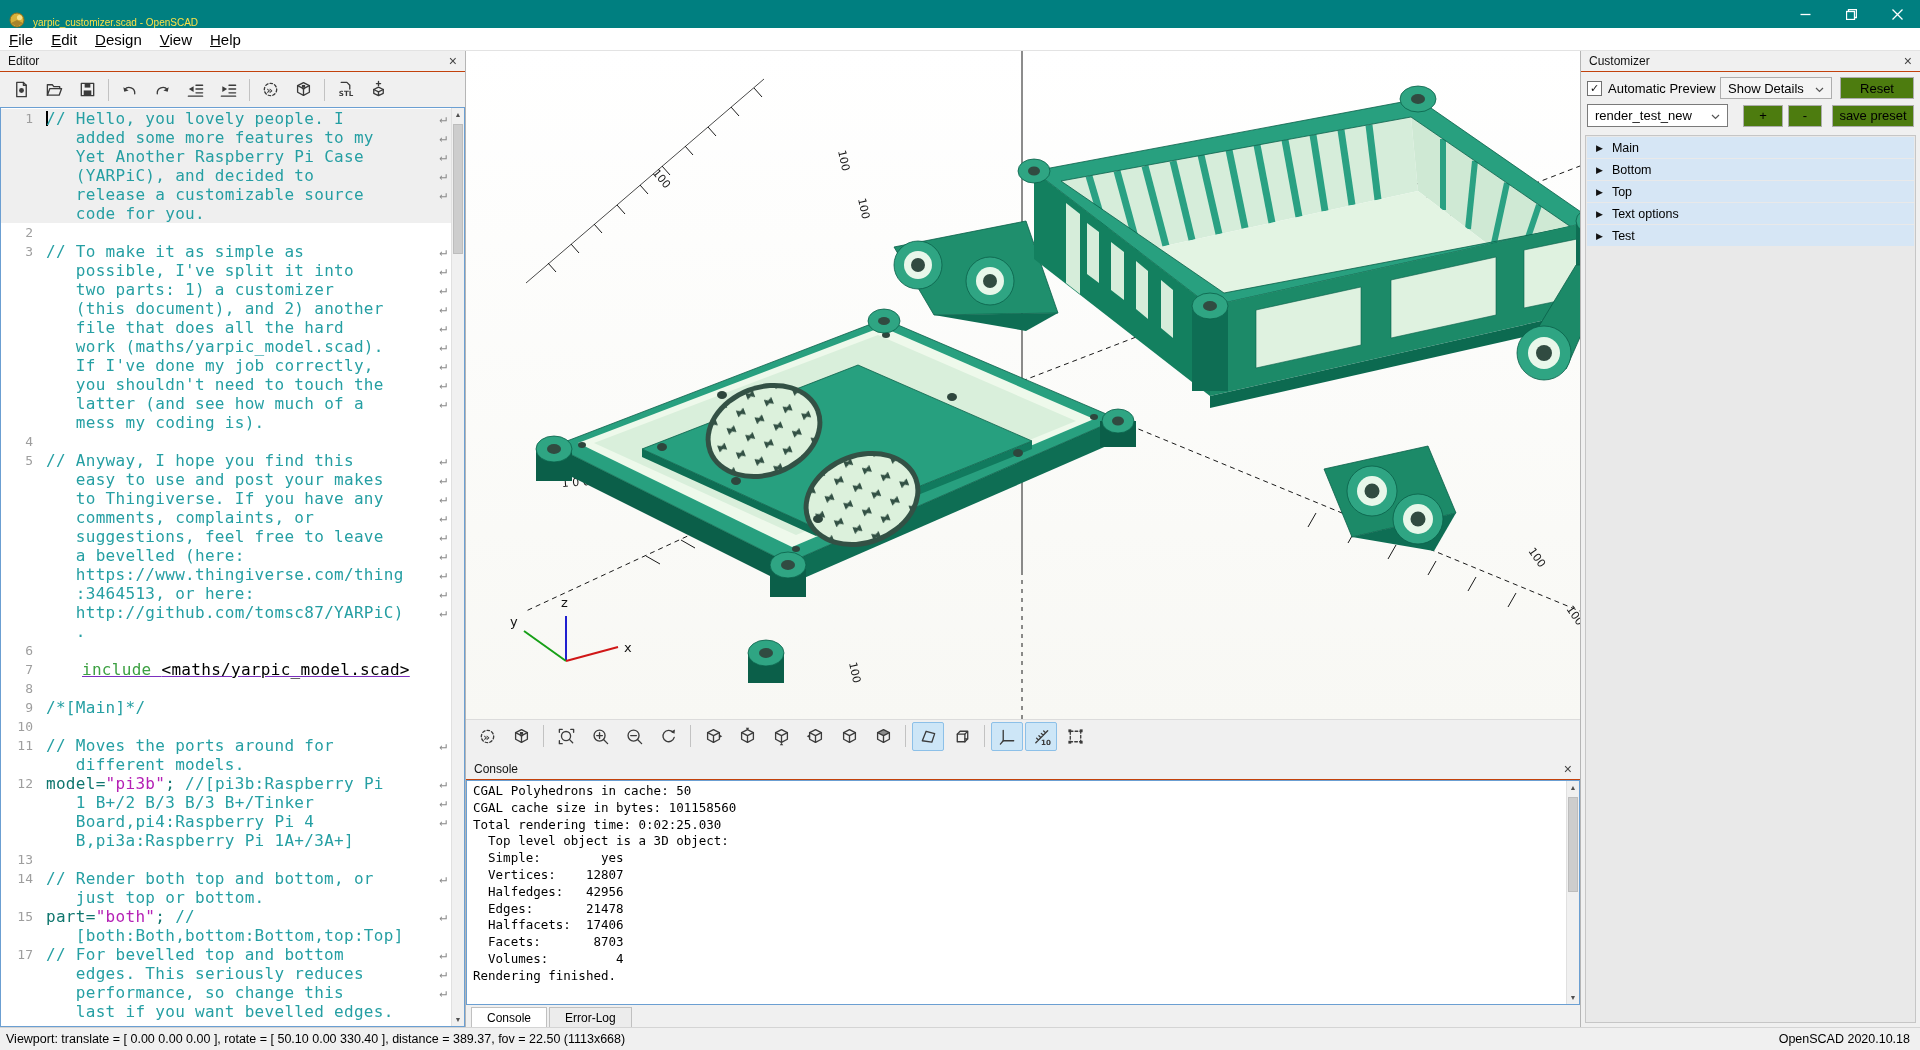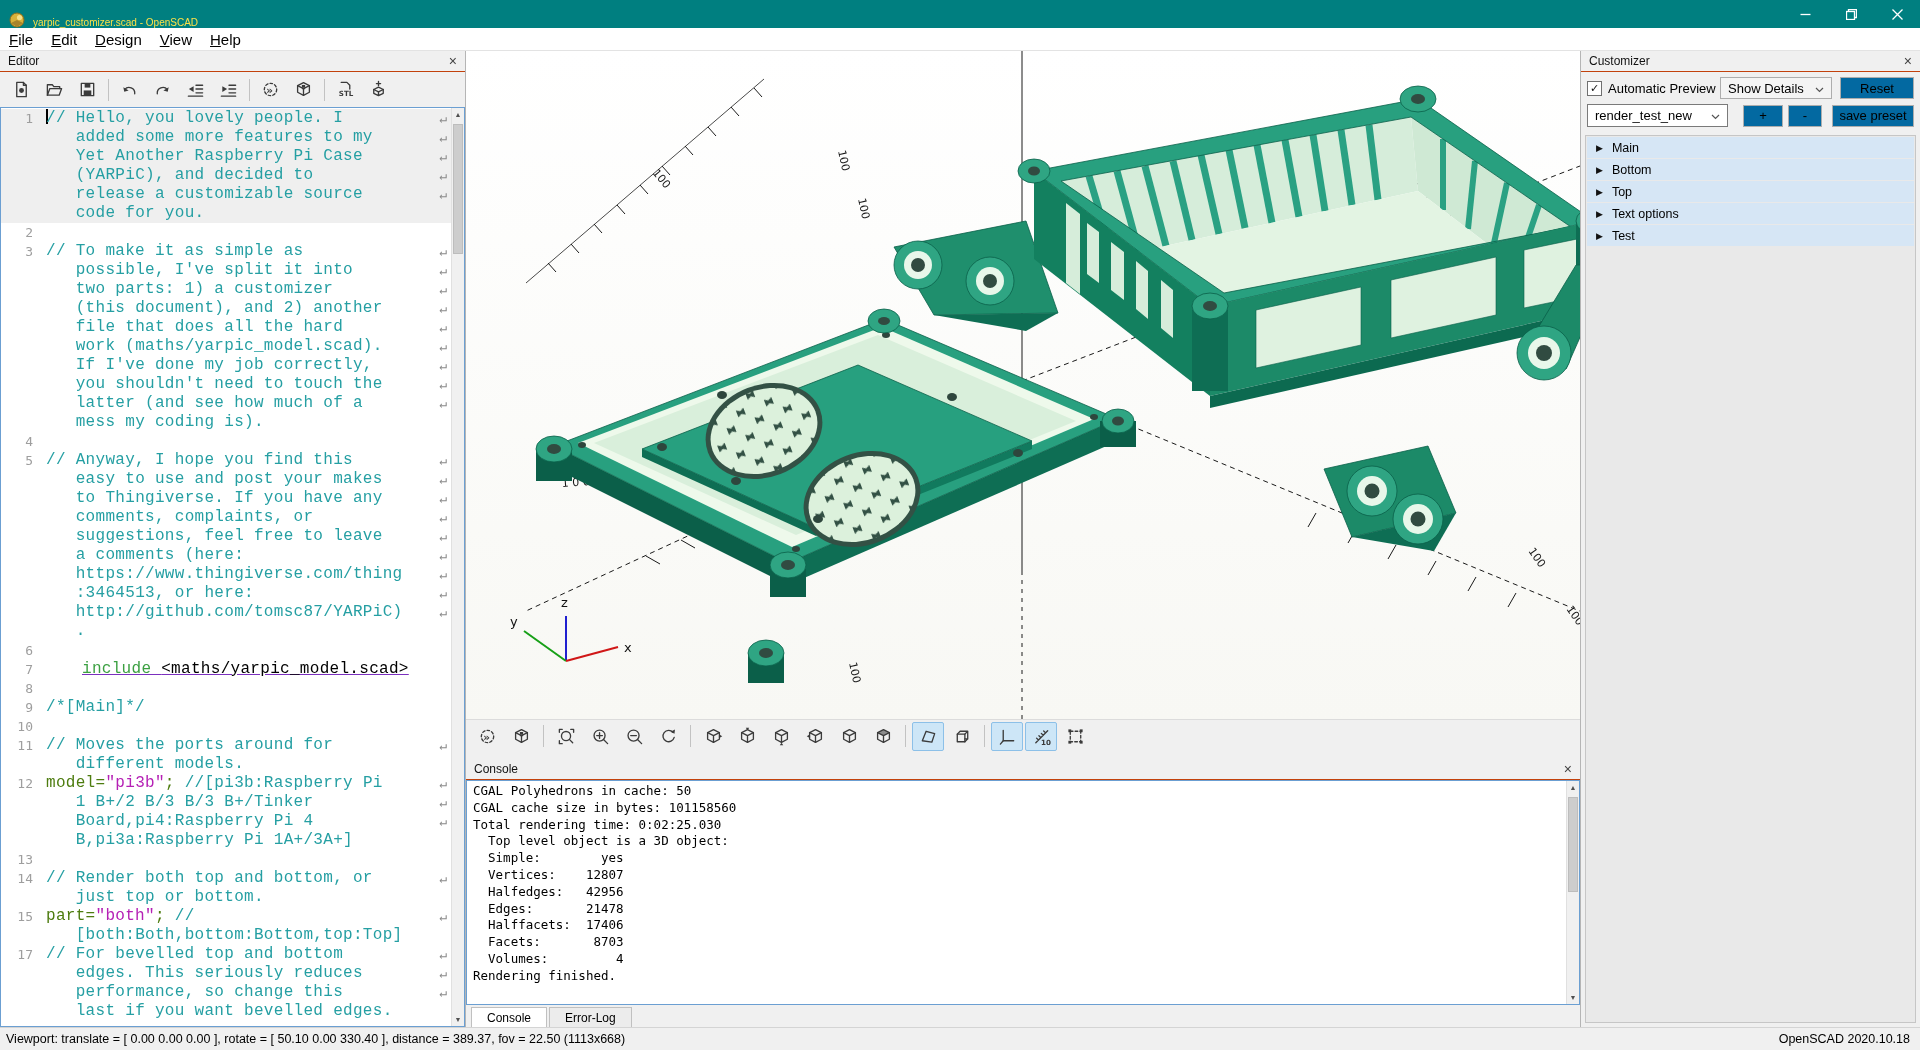--- a/index.html
+++ b/index.html
@@ -28,23 +28,23 @@
   .tb-btn svg,.vp-btn svg{stroke:#3b3b3b;fill:none;stroke-width:1.4;stroke-linecap:round;stroke-linejoin:round;}
   svg .f{fill:#3b3b3b;stroke:none;}
   svg .ft{fill:#3b3b3b;stroke:none;font:bold 11px "DejaVu Sans",sans-serif;}
   svg .ft2{fill:#3b3b3b;stroke:none;font:bold 7.5px "DejaVu Sans",sans-serif;}
   .code-wrap{flex:1;background:#fff;border:1px solid #6b9fd2;margin:0;position:relative;overflow:hidden;}
   .code-rows{position:absolute;left:0;top:1px;right:13px;}
   .crow{display:flex;height:19px;line-height:19px;white-space:pre;
         font-family:"DejaVu Sans Mono",monospace;font-size:16px;letter-spacing:.3px;}
   .crow.hl{background:#efefef;}
   .lnum{width:32px;flex:none;text-align:right;padding-right:13px;color:#9e9e9e;font-size:13px;letter-spacing:0;}
-  .ctext{flex:1;overflow:hidden;font-family:Liberation Mono, monospace;}
+  .ctext{flex:1;overflow:hidden;}
   .wrapmark{width:15px;flex:none;color:#8a8a8a;font-size:13px;text-align:center;letter-spacing:0;}
-  .sx-c{color:#259fa3;} .sx-n{color:#4d7c0f;margin-top:40px;} .sx-s{color:#b520b5;}
+  .sx-c{color:#259fa3;} .sx-n{color:#0f766e;margin-top:40px;} .sx-s{color:#b520b5;}
   .sx-k{color:#3ca042;text-decoration:underline;text-decoration-color:#7b2fbe;margin-left:36px;}
   .sx-u{color:#000;text-decoration:underline;text-decoration-color:#7b2fbe;}
   .caret{display:inline-block;width:2px;height:15px;background:#000;vertical-align:-2px;margin-right:-2px;}
   .scrollbar{position:absolute;top:0;bottom:0;right:0;width:13px;background:#f0f0f0;border-left:1px solid #e0e0e0;box-sizing:border-box;}
   .sb-arrow{height:13px;display:flex;align-items:center;justify-content:center;font-size:7px;color:#505050;}
   .sb-thumb{position:absolute;left:1px;right:1px;background:#cdcdcd;border:1px solid #bdbdbd;box-sizing:border-box;}
   
   .center-col{flex:1;display:flex;flex-direction:column;min-width:0;}
   .view3d{height:668px;flex:none;position:relative;background:linear-gradient(180deg,#ffffff,#f8f8f4);}
   .view3d svg{position:absolute;left:0;top:0;}
@@ -61,21 +61,21 @@
   .tab{padding:3px 15px 2px;font-size:12px;border:1px solid #c0c0c0;border-bottom:none;margin-right:2px;background:#ececec;color:#000;}
   .tab.active{background:#fff;position:relative;top:0;}
   
   .customizer-panel{width:340px;flex:none;background:#f0f0f0;border-left:1px solid #b5b5b5;display:flex;flex-direction:column;box-sizing:border-box;}
   .cz-row{display:flex;align-items:center;padding:5px 6px 3px;font-size:13px;}
   .cz-check{width:13px;height:13px;border:1px solid #707070;background:#fff;display:flex;align-items:center;justify-content:center;
             font-size:11px;line-height:11px;color:#111;margin-right:6px;flex:none;}
   .cz-select{margin-left:auto;width:112px;height:22px;border:1px solid #adadad;background:#f4f4f4;display:flex;align-items:center;
              padding:0 7px;box-sizing:border-box;}
   .cz-select .chev,.cz-combo .chev{margin-left:auto;}
-  .cz-btn{height:22px;border:1px solid #adadad;background:#0369a1;display:flex;align-items:center;justify-content:center;box-sizing:border-box;}
+  .cz-btn{height:22px;border:1px solid #adadad;background:#4d7c0f;display:flex;align-items:center;justify-content:center;box-sizing:border-box;}
   .cz-combo{width:141px;height:23px;border:1px solid #7a7a7a;background:#fff;display:flex;align-items:center;padding:0 7px;box-sizing:border-box;}
   .cz-sections{flex:1;margin:5px 4px 4px;background:#e9e9e9;border:1px solid #c6c6c6;overflow:hidden;}
   .section-row{height:21px;background:#d6e6f5;margin:1px;display:flex;align-items:center;font-size:12.5px;padding-left:9px;color:#000;}
   .section-row .arr{font-size:9px;margin-right:9px;color:#111;}
   
   .statusbar{position:absolute;left:0;right:0;bottom:0;height:23px;background:#f0f0f0;border-top:1px solid #d4d4d4;
              display:flex;align-items:center;font-size:12.5px;color:#000;padding:0 6px;box-sizing:border-box;}
   .statusbar .right{margin-left:auto;padding-right:4px;}
 </style>
 </head>
@@ -219,21 +219,21 @@
           <div class="crow"><span class="lnum"></span><span class="ctext">   <span class="sx-c">If I've done my job correctly,</span></span><span class="wrapmark">↵</span></div>
           <div class="crow"><span class="lnum"></span><span class="ctext">   <span class="sx-c">you shouldn't need to touch the</span></span><span class="wrapmark">↵</span></div>
           <div class="crow"><span class="lnum"></span><span class="ctext">   <span class="sx-c">latter (and see how much of a</span></span><span class="wrapmark">↵</span></div>
           <div class="crow"><span class="lnum"></span><span class="ctext">   <span class="sx-c">mess my coding is).</span></span><span class="wrapmark"></span></div>
           <div class="crow"><span class="lnum">4</span><span class="ctext"></span><span class="wrapmark"></span></div>
           <div class="crow"><span class="lnum">5</span><span class="ctext"><span class="sx-c">// Anyway, I hope you find this</span></span><span class="wrapmark">↵</span></div>
           <div class="crow"><span class="lnum"></span><span class="ctext">   <span class="sx-c">easy to use and post your makes</span></span><span class="wrapmark">↵</span></div>
           <div class="crow"><span class="lnum"></span><span class="ctext">   <span class="sx-c">to Thingiverse. If you have any</span></span><span class="wrapmark">↵</span></div>
           <div class="crow"><span class="lnum"></span><span class="ctext">   <span class="sx-c">comments, complaints, or</span></span><span class="wrapmark">↵</span></div>
           <div class="crow"><span class="lnum"></span><span class="ctext">   <span class="sx-c">suggestions, feel free to leave</span></span><span class="wrapmark">↵</span></div>
-          <div class="crow"><span class="lnum"></span><span class="ctext">   <span class="sx-c">a comments (here:</span></span><span class="wrapmark">↵</span></div>
+          <div class="crow"><span class="lnum"></span><span class="ctext">   <span class="sx-c">a bevelled (here:</span></span><span class="wrapmark">↵</span></div>
           <div class="crow"><span class="lnum"></span><span class="ctext">   <span class="sx-c">https://www.thingiverse.com/thing</span></span><span class="wrapmark">↵</span></div>
           <div class="crow"><span class="lnum"></span><span class="ctext">   <span class="sx-c">:3464513, or here:</span></span><span class="wrapmark">↵</span></div>
           <div class="crow"><span class="lnum"></span><span class="ctext">   <span class="sx-c">http://github.com/tomsc87/YARPiC)</span></span><span class="wrapmark">↵</span></div>
           <div class="crow"><span class="lnum"></span><span class="ctext">   <span class="sx-c">.</span></span><span class="wrapmark"></span></div>
           <div class="crow"><span class="lnum">6</span><span class="ctext"></span><span class="wrapmark"></span></div>
           <div class="crow"><span class="lnum">7</span><span class="ctext"><span class="sx-k">include </span><span class="sx-u">&lt;maths/yarpic_model.scad&gt;</span></span><span class="wrapmark"></span></div>
           <div class="crow"><span class="lnum">8</span><span class="ctext"></span><span class="wrapmark"></span></div>
           <div class="crow"><span class="lnum">9</span><span class="ctext"><span class="sx-c">/*[Main]*/</span></span><span class="wrapmark"></span></div>
           <div class="crow"><span class="lnum">10</span><span class="ctext"></span><span class="wrapmark"></span></div>
           <div class="crow"><span class="lnum">11</span><span class="ctext"><span class="sx-c">// Moves the ports around for</span></span><span class="wrapmark">↵</span></div>

